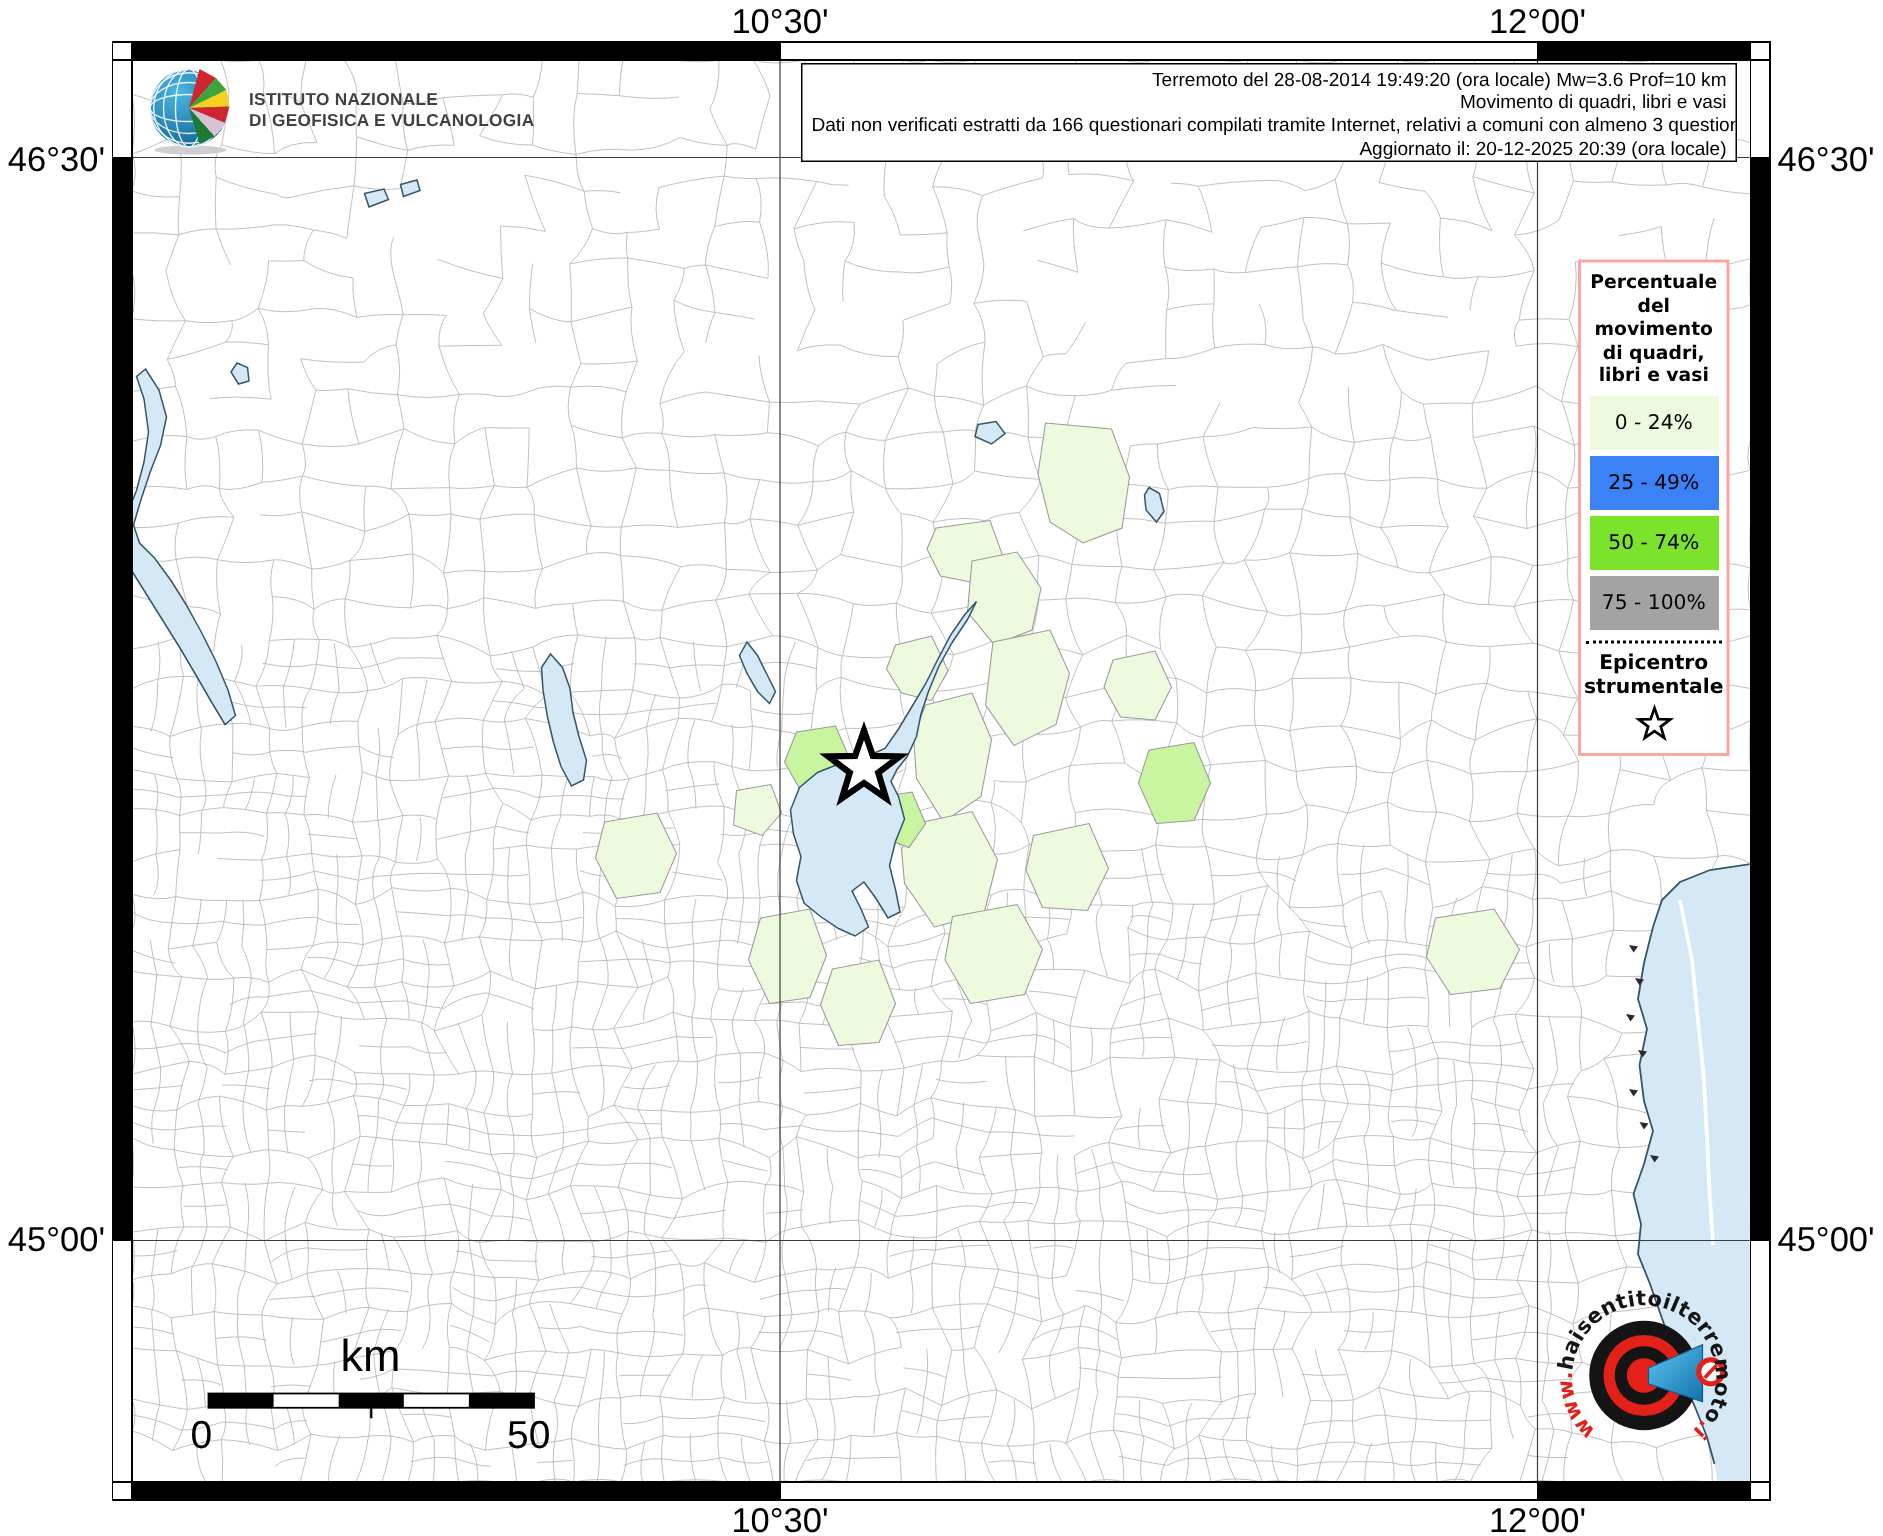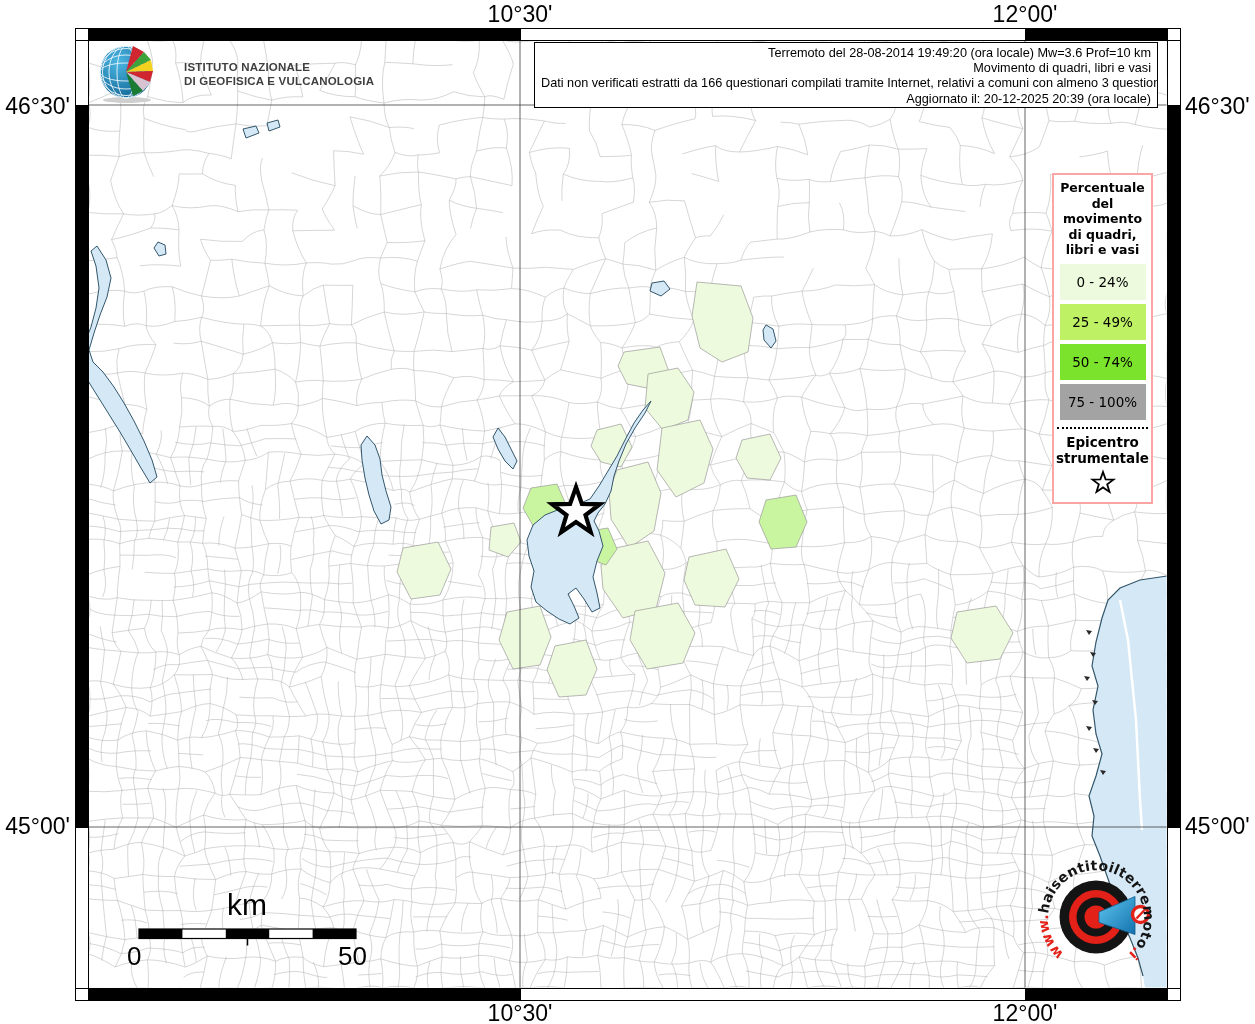--- a/index.html
+++ b/index.html
@@ -6,21 +6,21 @@
   body{width:1255px;height:1024px;position:relative;overflow:hidden;
        font-family:"Liberation Sans",sans-serif;color:#000;}
   #map-svg{position:absolute;left:0;top:0;z-index:1;}
   .overlay{position:absolute;z-index:5;}
   .axis-label{position:absolute;z-index:5;font-size:23px;white-space:nowrap;
               font-family:"Liberation Sans",sans-serif;}
   .infobox{left:534px;top:42px;width:624px;height:66px;background:#fff;
            border:1px solid #000;box-sizing:border-box;padding:3px 6px;
            font-size:12.7px;line-height:15.2px;white-space:nowrap;overflow:hidden;text-align:right;}
   .ingv{left:97px;top:44px;display:flex;align-items:center;}
-  .ingv-text{margin-left:27px;font-weight:bold;font-size:11.5px;line-height:14px;
+  .ingv-text{margin-left:9px;font-weight:bold;font-size:11.5px;line-height:14px;
              color:#3f3f3f;letter-spacing:0.2px;}
   .legend{left:1052px;top:173px;width:101px;height:331px;background:#fff;
           border:2px solid #fca5a5;box-sizing:border-box;overflow:hidden;
           font-family:"DejaVu Sans",sans-serif;}
   .legend-title{font-weight:bold;font-size:12.5px;line-height:15.5px;
                 text-align:center;padding:5px 2px 2px;}
   .swatch{width:86px;height:36px;margin:4px auto 4px;display:flex;
           align-items:center;justify-content:center;font-weight:normal;
           font-size:13.5px;}
   .legend-divider{border-top:2px dotted #000;margin:7px 3px 5px;}
@@ -191,21 +191,21 @@
     <div>ISTITUTO NAZIONALE</div>
     <div>DI GEOFISICA E VULCANOLOGIA</div>
   </div>
 </div>
 
 <div class="overlay legend">
   <div class="legend-title">Percentuale del movimento di quadri, libri e vasi</div>
   <div class="swatch" style="background: rgb(238, 250, 221);">
     <span>0 - 24%</span>
     </div>
-  <div class="swatch" style="background: #bef264;">
+  <div class="swatch" style="background: #3b82f6;">
     <span>25 - 49%</span>
     </div>
   <div class="swatch" style="background: rgb(124, 227, 45);">
     <span>50 - 74%</span>
     </div>
   <div class="swatch" style="background: #a3a3a3;">
     <span>75 - 100%</span>
     </div>
   <div class="legend-divider"></div>
   <div class="legend-epi">Epicentro strumentale</div>

